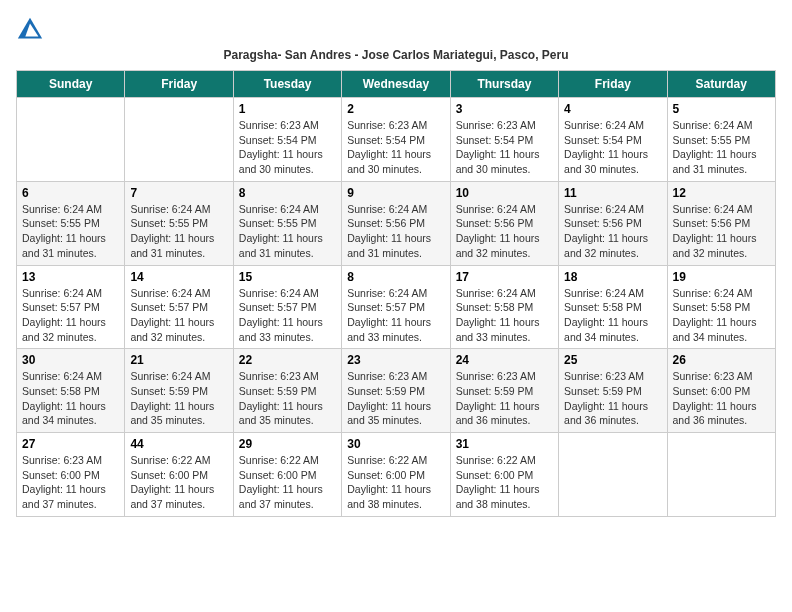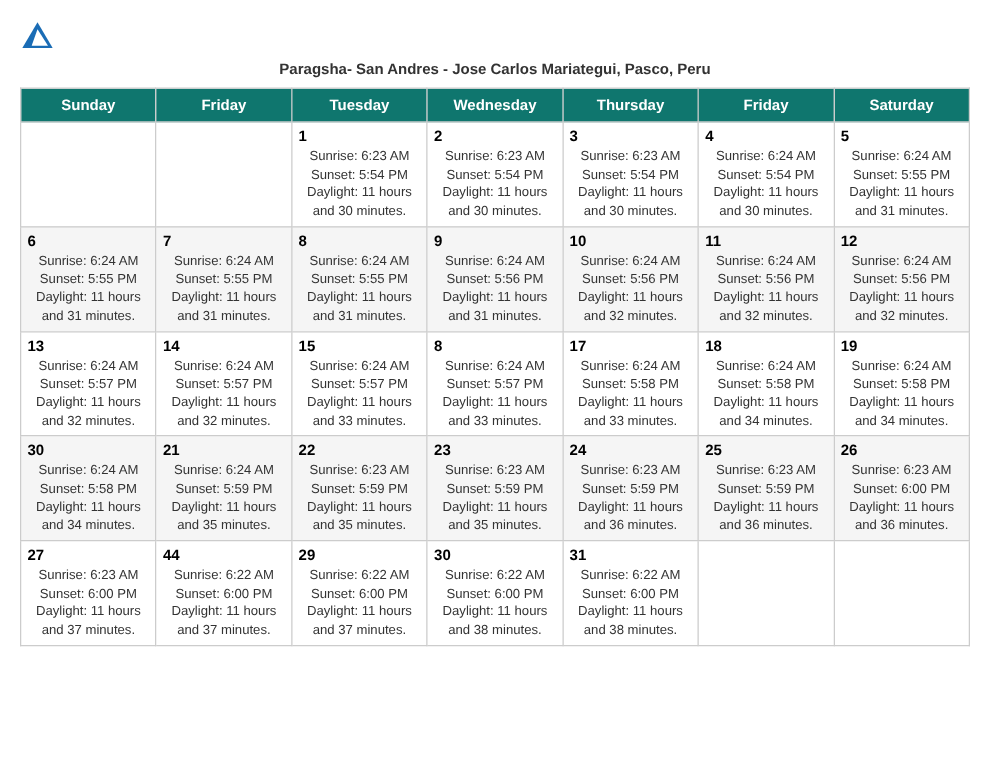--- a/index.html
+++ b/index.html
@@ -77,21 +77,20 @@
     .day-num {
       font-weight: bold;
       font-size: 12px;
       margin-bottom: 2px;
       display: block;
     }
     .cell-text {
       font-size: 10.5px;
       color: #333;
       line-height: 1.4;
-      text-align: center;
     }
     .empty-cell {
       background: #fff !important;
     }
   </style>
 </head>
 <body>
 
 <div class="header-row">
   <div class="logo">

